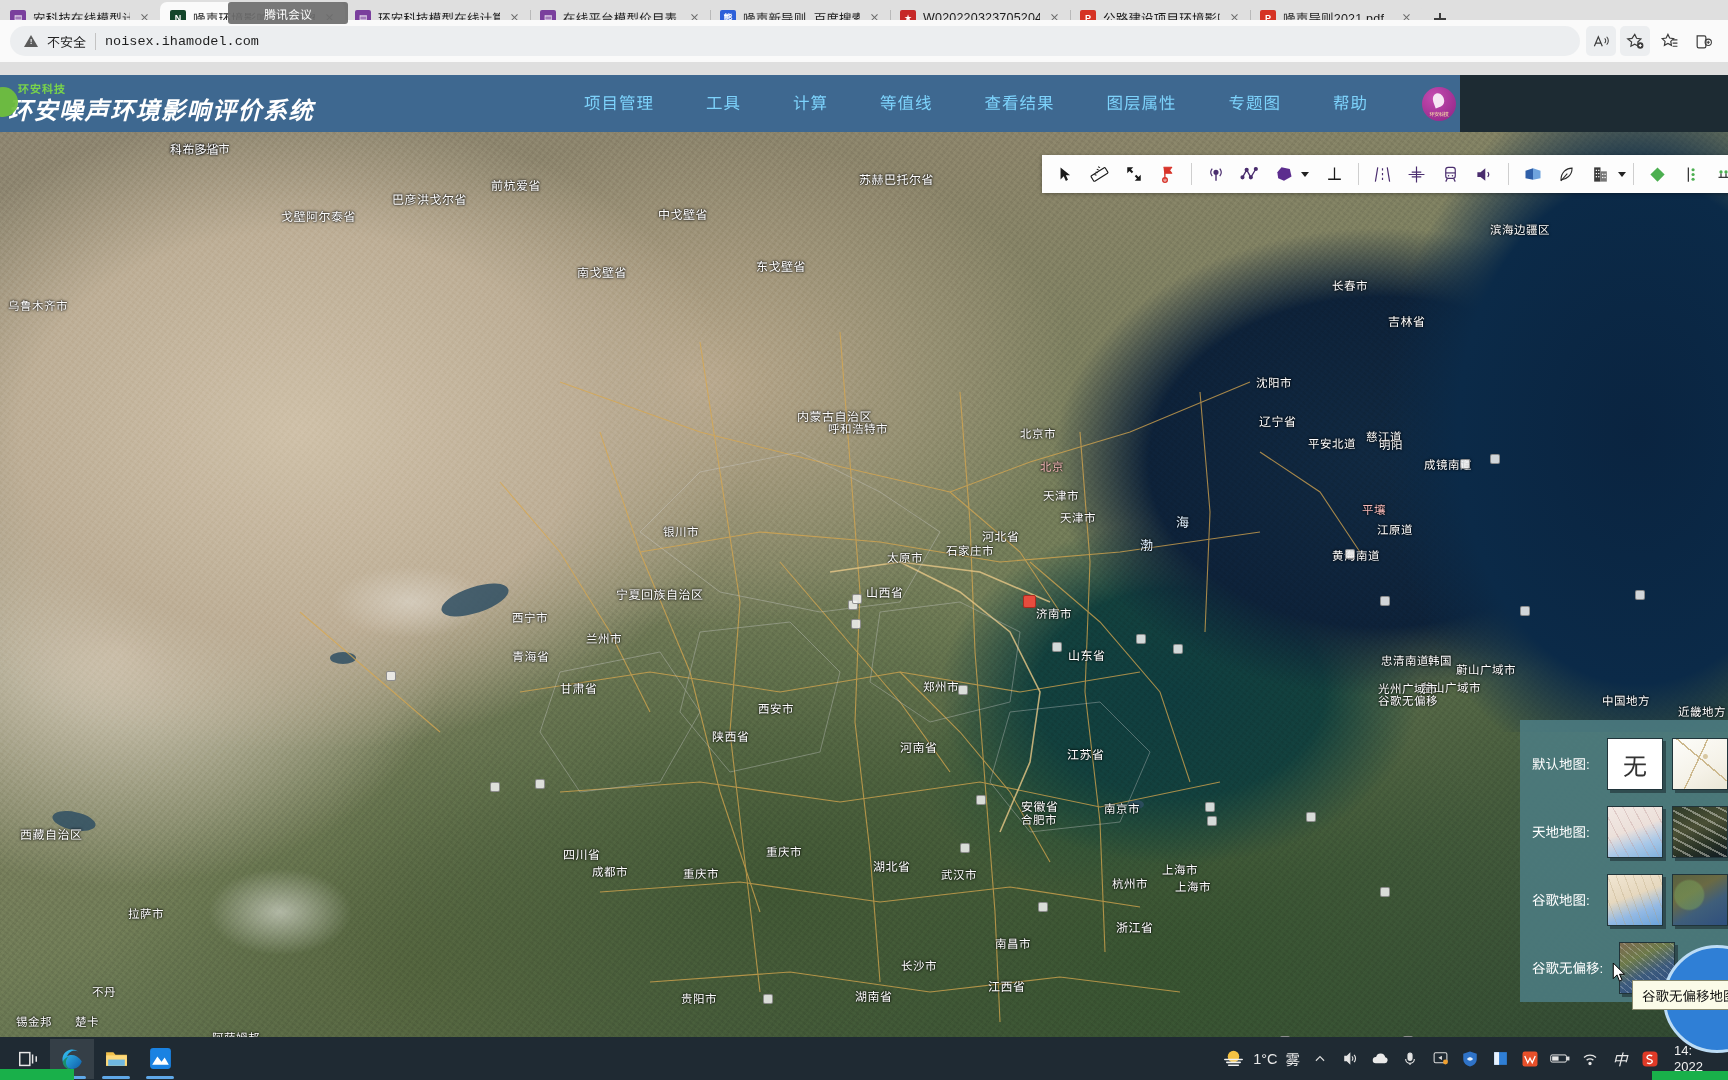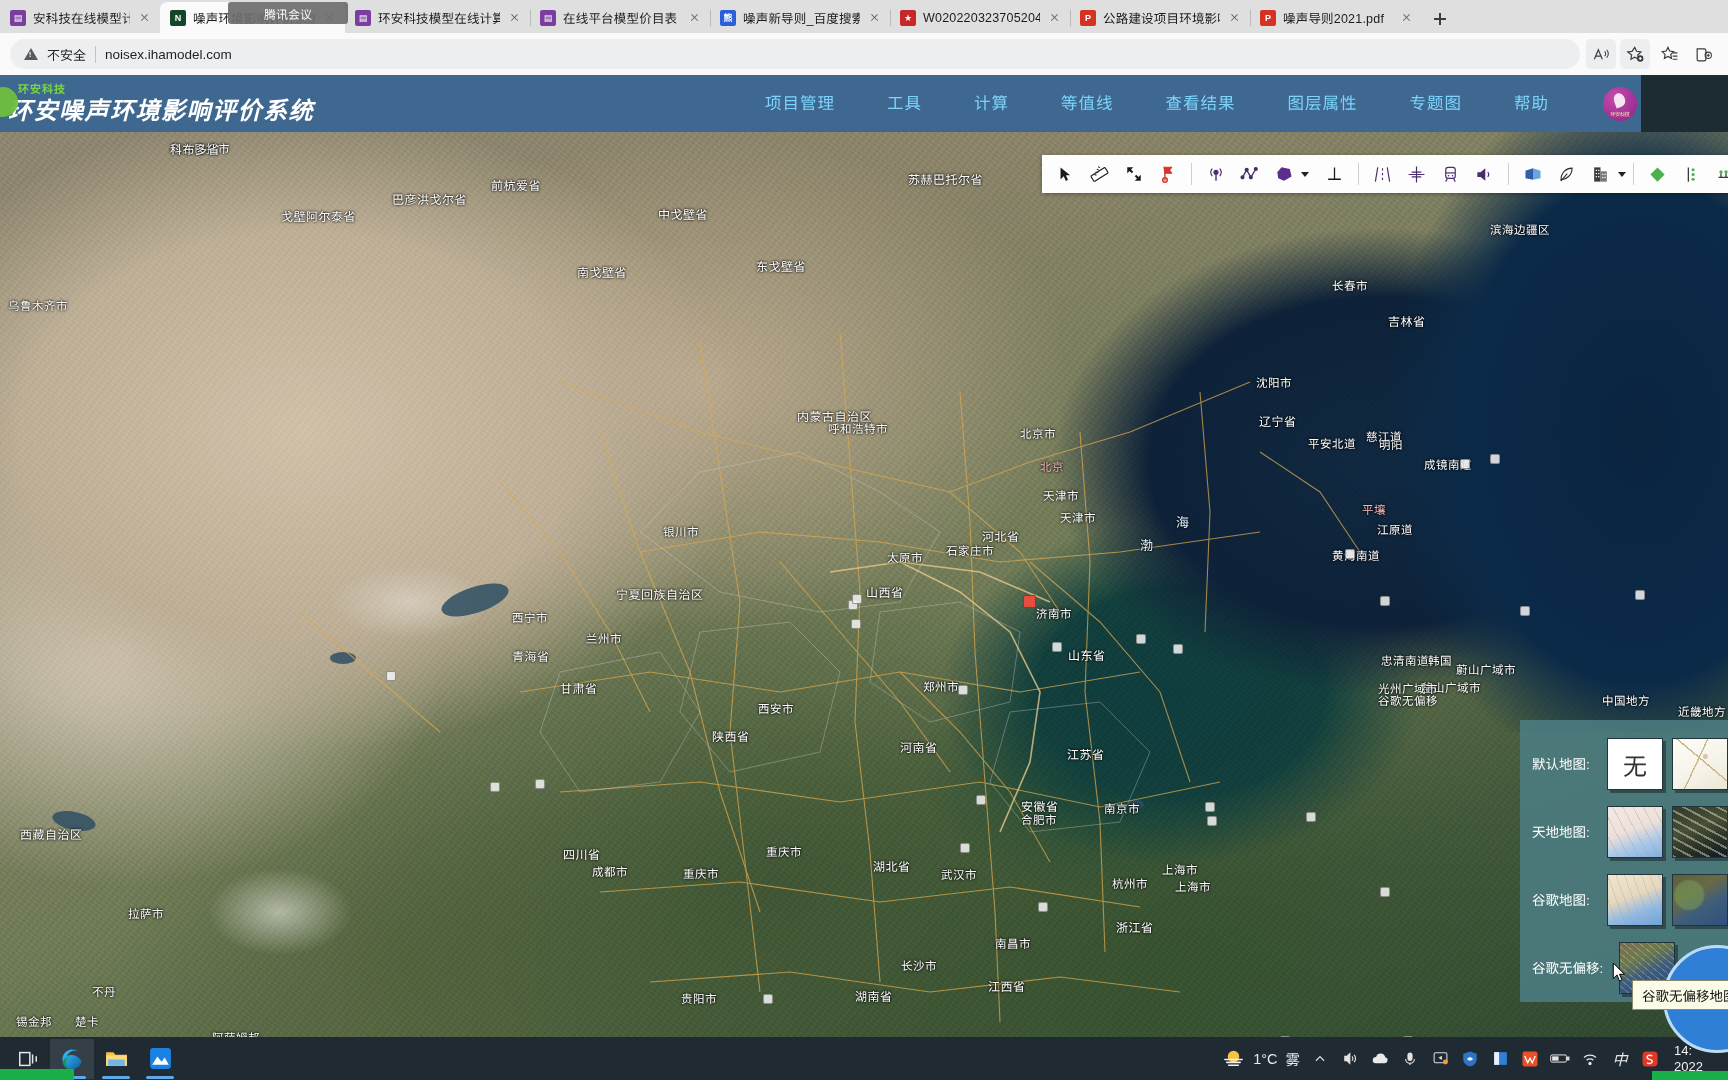--- a/index.html
+++ b/index.html
@@ -30,38 +30,38 @@
   .tab-close::before, .tab-close::after {
     content:""; position:absolute; left:3px; top:7px; width:9px; height:1.4px; background:#404040;
   }
   .tab-close::before { transform:rotate(45deg); }
   .tab-close::after  { transform:rotate(-45deg); }
   .newtab { width:28px; height:28px; position:relative; flex:none; margin-left:4px; }
   .newtab::before, .newtab::after { content:""; position:absolute; background:#3c3c3c; }
   .newtab::before { left:8px; top:13.3px; width:12px; height:1.5px; }
   .newtab::after  { left:13.3px; top:8px; width:1.5px; height:12px; }
 
-  .omnibar { position:absolute; top:33px; left:0; width:1728px; height:42px; background:#fafafa;
-             display:flex; align-items:center; padding:0 10px; }
+  .omnibar { position:absolute; top:20px; left:0; width:1728px; height:42px; background:#fafafa;
+             display:flex; align-items:center; padding:0 10px;font-family:Liberation Mono, monospace; }
   .addrbox { flex:1; height:30px; background:#eceef0; border-radius:15px; display:flex;
              align-items:center; padding:0 14px; gap:9px; margin-right:6px; }
   .warn-tri { width:0;height:0;border-left:7px solid transparent;border-right:7px solid transparent;
               border-bottom:12px solid #5b5b5b; position:relative; flex:none;}
   .warn-tri::after{ content:"!"; position:absolute; left:-2.2px; top:2px; font-size:8px; color:#eceef0;
                     font-weight:bold; line-height:10px;}
   .warn-label { font-size:13px; color:#242424; }
   .addr-sep { width:1px; height:17px; background:#c3c3c3; }
   .addr-url { font-size:13.5px; color:#1f1f1f; }
   .omni-icons { display:flex; align-items:center; gap:4px; }
   .oi { width:30px; height:30px; display:flex; align-items:center; justify-content:center;
         border-radius:5px; color:#3b3b3b; }
   .oi.pill { background:#eceef0; }
 
   
-  .app-header { position:absolute; top:75px; left:0; width:1641px; height:57px;
+  .app-header { position:absolute; top:75px; left:0; width:1460px; height:57px;
                 background:#3e6890; display:flex; align-items:center; }
   .brandwrap { position:relative; padding-left:8px; height:57px; display:flex; flex-direction:column;
                justify-content:center; }
   .brand-sub { font-size:11px; color:#79d44a; font-weight:bold; letter-spacing:1px;
                margin-left:10px; line-height:13px; }
   .brand-title { font-size:24px; color:#ffffff; font-weight:bold; font-style:italic;
                  letter-spacing:1.5px; line-height:29px; }
   .brand-badge { position:absolute; left:-12px; top:12px; width:30px; height:30px; border-radius:50%;
                  background:#6fbf3d; opacity:.95; }
   .navmenu { margin-left:auto; display:flex; align-items:center; gap:0; padding-right:12px; }
@@ -408,21 +408,21 @@
         <div class="maplabel" style="left: 212px; top: 897px;">阿萨姆邦</div>
         <div class="maplabel" style="left: 75px; top: 881px;">楚卡</div>
         <div class="maplabel" style="left: 16px; top: 881px;">锡金邦</div>
         <div class="maplabel prov" style="left: 281px; top: 75px;">戈壁阿尔泰省</div>
         <div class="maplabel prov" style="left: 392px; top: 58px;">巴彦洪戈尔省</div>
         <div class="maplabel prov" style="left: 491px; top: 44px;">前杭爱省</div>
         <div class="maplabel prov" style="left: 658px; top: 73px;">中戈壁省</div>
         <div class="maplabel prov" style="left: 756px; top: 125px;">东戈壁省</div>
         <div class="maplabel prov" style="left: 577px; top: 131px;">南戈壁省</div>
         <div class="maplabel" style="left: 170px; top: 8px;">乌兰巴托市</div>
-        <div class="maplabel prov" style="left: 908px; top: 38px;">苏赫巴托尔省</div>
+        <div class="maplabel prov" style="left: 859px; top: 38px;">苏赫巴托尔省</div>
         <div class="maplabel prov" style="left: 170px; top: 8px;">科布多省</div>
         <div class="maplabel" style="left: 8px; top: 165px;">乌鲁木齐市</div>
       </div>
 
     <div class="poi" style="left:1023px;top:463px;background:#e84c3d;border-color:#a82b20;"></div>
     <div class="poi sm" style="left:1052px;top:510px;"></div>
     <div class="poi sm" style="left:958px;top:553px;"></div>
     <div class="poi sm" style="left:1173px;top:512px;"></div>
     <div class="poi sm" style="left:1136px;top:502px;"></div>
     <div class="poi sm" style="left:1205px;top:670px;"></div>

